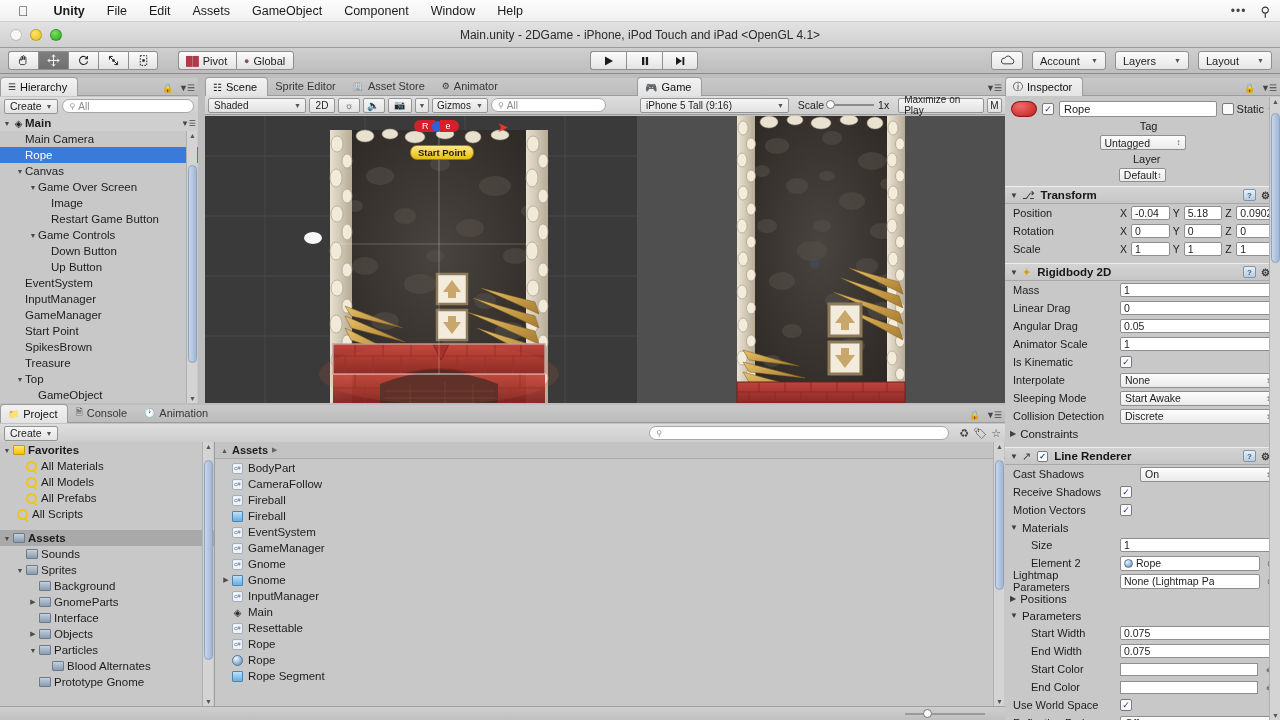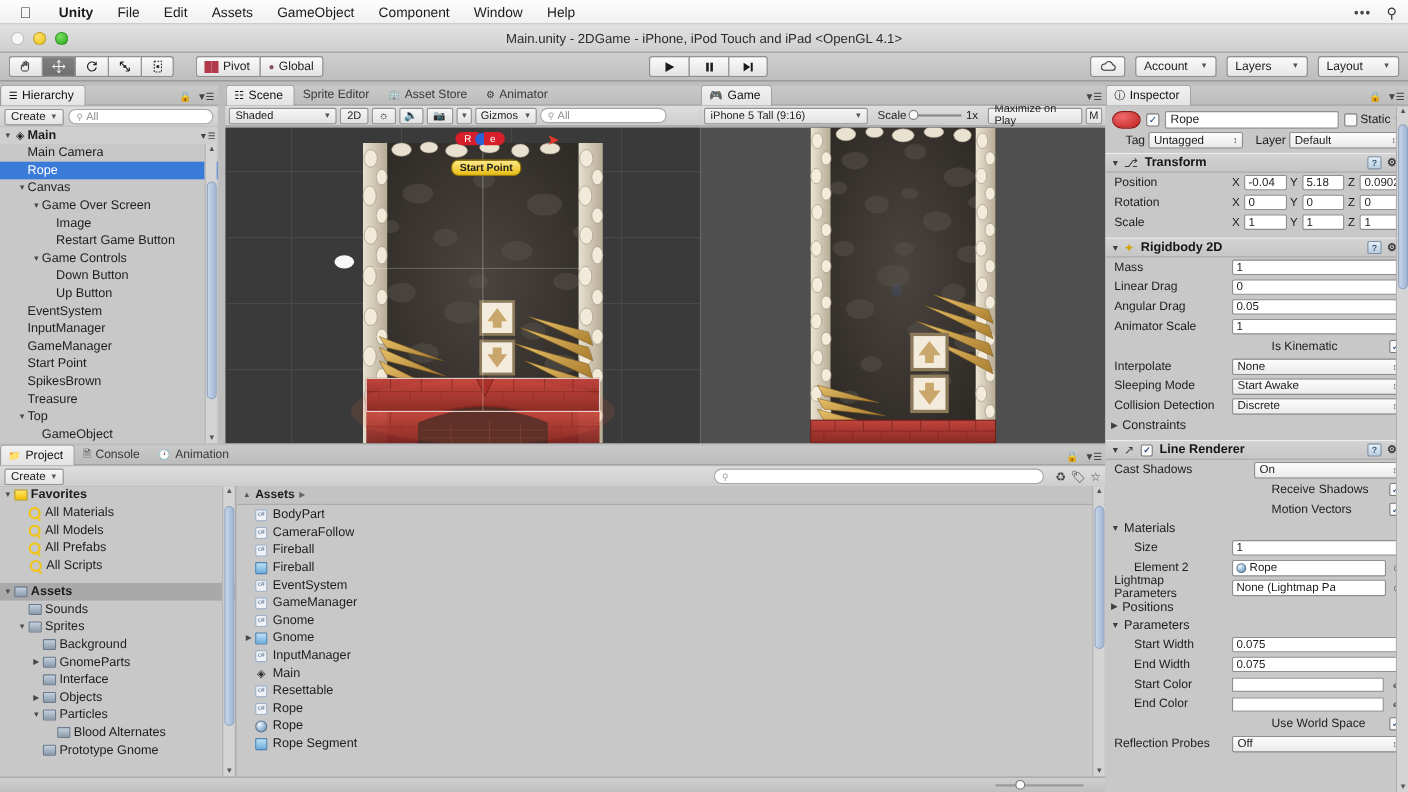--- a/index.html
+++ b/index.html
@@ -195,37 +195,37 @@
   #inspector { left:1005px; top:78px; width:275px; height:642px; background:#c8c8c8; }
   .insbody { position:absolute; left:0; right:0; top:19px; bottom:0; overflow:hidden; background:#c8c8c8; }
   .insheader { display:flex; align-items:center; gap:5px; padding:4px 6px 3px 6px; background:#c8c8c8; }
   .goicon { width:26px; height:16px; border-radius:9px/8px;
     background:radial-gradient(ellipse at 35% 30%, #f06a6a, #c01f1f); border:1px solid #8d1414; }
   .chk { width:12px; height:12px; background:#fafafa; border:1px solid #7a7a7a; border-radius:2px;
     display:flex; align-items:center; justify-content:center; font-size:9px; color:#1a3d7c; flex:0 0 12px; }
   .namefield { flex:1; height:16px; background:#fff; border:1px solid #8e8e8e; border-radius:2px;
     font-size:11px; padding:0 4px; display:flex; align-items:center; }
   .staticbox { display:flex; align-items:center; gap:3px; font-size:11px; }
-  .tagrow { display:flex; align-items:center; gap:3px; padding:0 6px 4px 6px; font-size:11px; }
+  .tagrow { display:flex; align-items:center; gap:3px; padding:0 6px 4px 6px; font-size:11px;flex-direction:column; }
   .enumfield { height:15px; background:linear-gradient(#fdfdfd,#eaeaea); border:1px solid #8e8e8e;
     border-radius:2px; font-size:10.5px; padding:0 4px; display:flex; align-items:center;
     justify-content:space-between; }
   .enumfield .dd { font-size:8px; color:#555; }
   .comphead {
     height:18px; display:flex; align-items:center; gap:4px; padding:0 5px;
     background:linear-gradient(#d3d3d3,#c6c6c6); border-top:1px solid #ededed; border-bottom:1px solid #a8a8a8;
     font-size:11.5px; font-weight:bold; color:#161616;
   }
   .comphead .foldtri { font-size:8px; color:#3e3e3e; font-weight:normal; }
   .comphead .tools { margin-left:auto; display:flex; gap:5px; align-items:center; }
   .helpbtn { width:13px; height:12px; border:1px solid #7f93a8; border-radius:2px;
     background:linear-gradient(#e6f0fa,#b9cde0); font-size:8px; color:#3c5a77;
     display:flex; align-items:center; justify-content:center; }
   .gear { font-size:10px; color:#3a3a3a; }
-  .prow { height:18px; display:flex; align-items:center; padding:0 5px 0 8px; font-size:11px; color:#1d1d1d; gap:4px;justify-content:flex-end; }
+  .prow { height:18px; display:flex; align-items:center; padding:0 5px 0 8px; font-size:11px; color:#1d1d1d; gap:4px; }
   .plabel { width:103px; flex:0 0 103px; }
   .plabel.ind { padding-left:18px; width:103px; }
   .pinput { flex:1; height:14px; background:#fff; border:1px solid #8e8e8e; border-radius:2px;
     font-size:10.5px; padding:0 3px; display:flex; align-items:center; }
   .vec3 { display:flex; flex:1; gap:3px; align-items:center; }
   .vec3 .ax { font-size:10.5px; color:#1d1d1d; width:8px; }
   .vec3 .pinput { flex:1; min-width:0; }
   .objfield { flex:1; height:15px; background:#fff; border:1px solid #8e8e8e; border-radius:2px;
     font-size:10.5px; padding:0 3px; display:flex; align-items:center; gap:3px; }
   .targ { font-size:9px; color:#444; margin-left:3px; }
@@ -911,21 +911,21 @@
               </span>
               <span class="hlbl" style="margin-left: 3px;">All Models</span>
             </div>
             <div class="hrow" style="padding-left: 15px;">
               <span class="tri none">▶</span>
               <span class="hicon">
                 <span class="fav"></span>
               </span>
               <span class="hlbl" style="margin-left: 3px;">All Prefabs</span>
             </div>
-            <div class="hrow" style="padding-left: 16px;">
+            <div class="hrow" style="padding-left: 6px;">
               <span class="tri none">▶</span>
               <span class="hicon">
                 <span class="fav"></span>
               </span>
               <span class="hlbl" style="margin-left: 3px;">All Scripts</span>
             </div>
             <div class="hrow" style="height: 8px; padding-left: 2px;"></div>
             <div class="hrow" style="background: rgb(169, 169, 169); padding-left: 2px;">
               <span class="tri">▼</span>
               <span class="hicon">

